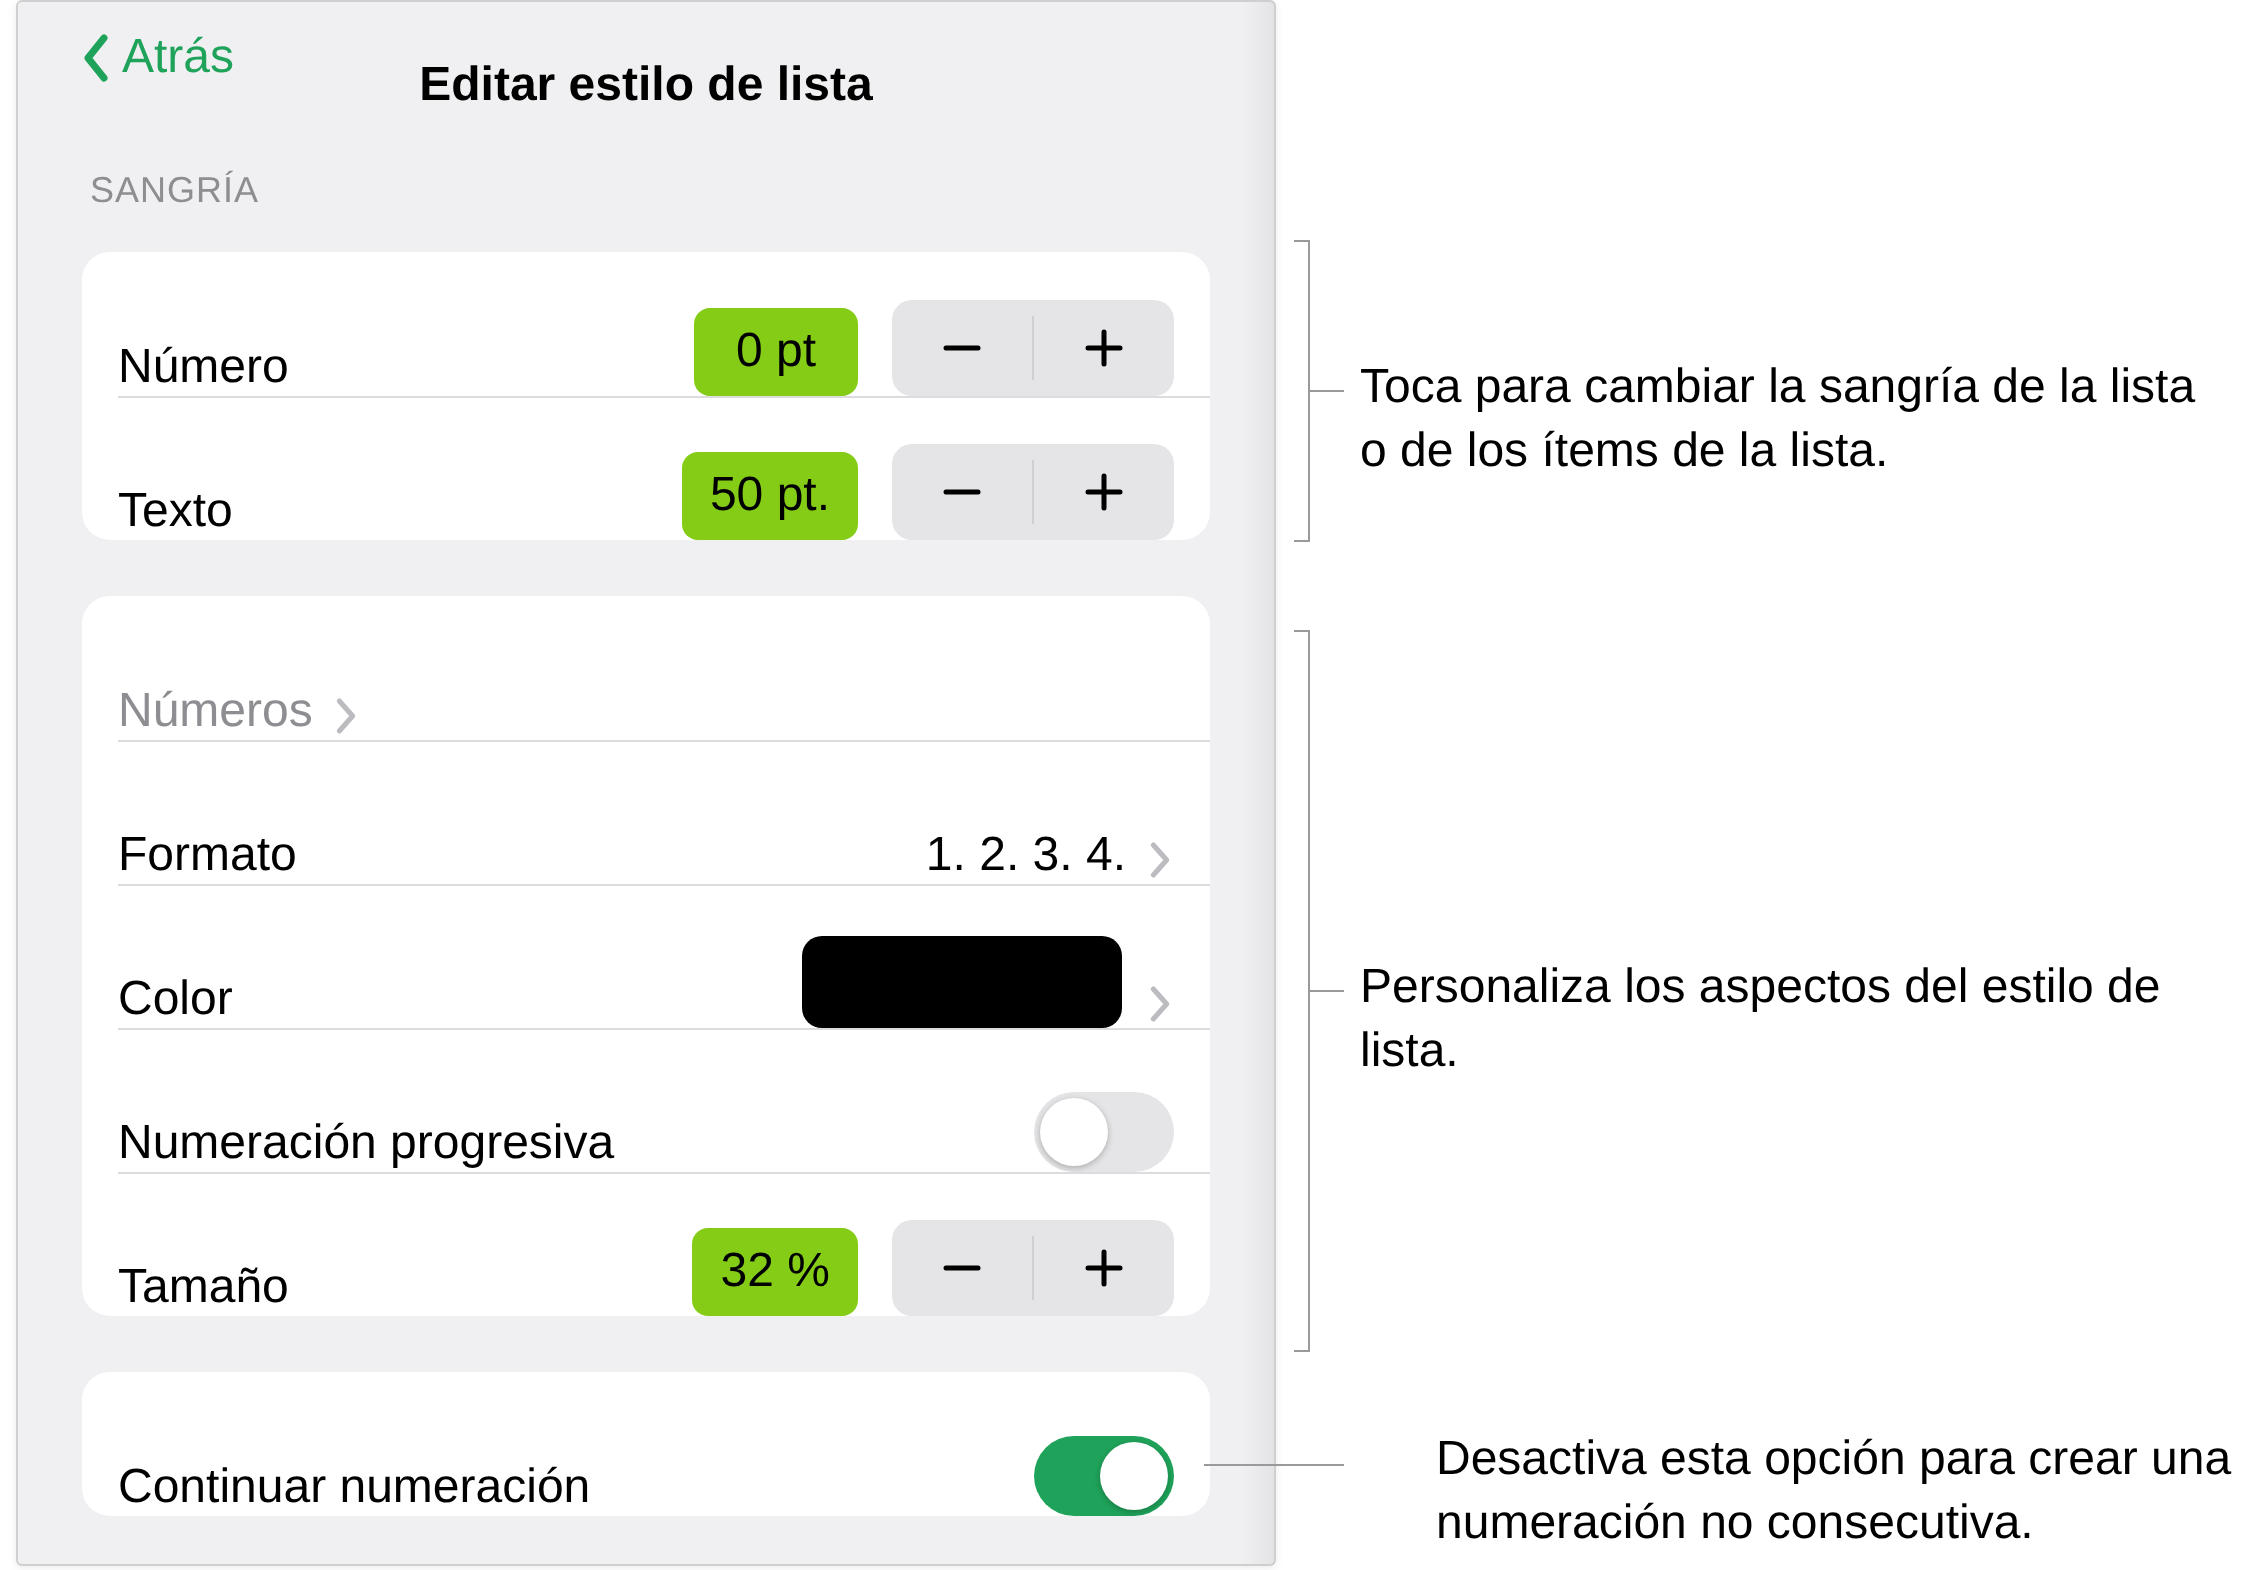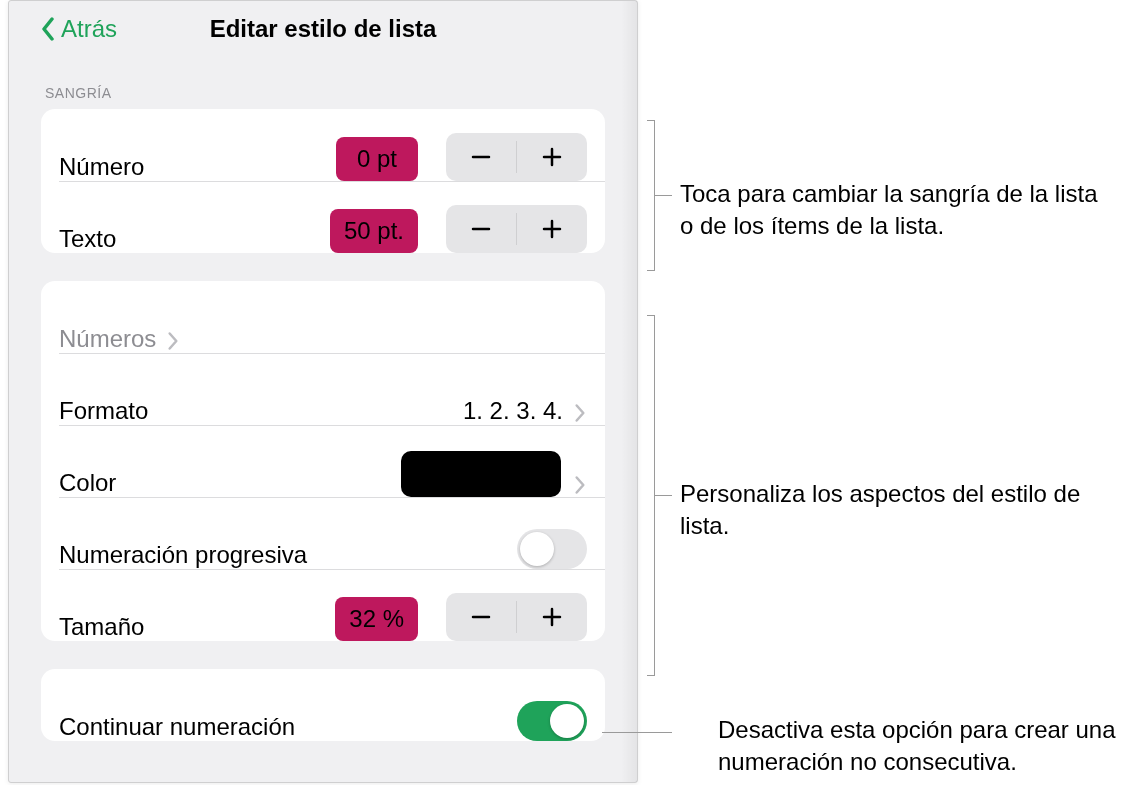--- a/index.html
+++ b/index.html
@@ -30,21 +30,21 @@
   .panel-scroll-edge {
     position: absolute;
     top: 0; right: 0; width: 16px; height: 100%;
     background: linear-gradient(to right, rgba(0,0,0,0) 0, rgba(0,0,0,0.05) 100%);
     pointer-events:none;
   }
   .header {
     height: 56px;
     position: relative;
     display: flex;
-    align-items: center;
+    align-items: flex-end;
     justify-content: center;
   }
   .back-btn {
     position: absolute;
     left: 12px;
     top: 0;
     height: 56px;
     display: flex;
     align-items: center;
     gap: 4px;
@@ -57,23 +57,23 @@
     width: 18px; height: 28px;
     display: inline-flex; align-items: center; justify-content: center;
   }
   .header-title {
     font-size: 24px;
     font-weight: 600;
     color: #000;
   }
   .section-header {
     color: #8d8d92;
-    font-size: 14px;
+    font-size: 18px;
     letter-spacing: 0.5px;
-    padding: 28px 18px 8px 18px;
+    padding: 28px 18px 20px 18px;
     text-transform: none;
   }
   .card {
     background: #fff;
     border-radius: 14px;
     margin: 0 14px;
     overflow: hidden;
   }
   .card + .card { margin-top: 28px; }
   .row {
@@ -99,28 +99,28 @@
     font-size: 24px;
     color: #8d8d92;
     margin-right: 10px;
   }
   .chevron {
     width: 14px; height: 24px;
     display: inline-flex; align-items: center; justify-content: center;
     color: #bcbcc0;
   }
   .value-box {
-    background: #be185d;
+    background: #84cc16;
     border-radius: 8px;
     padding: 8px 14px;
     font-size: 24px;
     color: #000;
     min-width: 82px;
     text-align: center;
-    margin-right: 28px;
+    margin-right: 17px;
   }
   .stepper {
     display: flex;
     background: #e5e5e7;
     border-radius: 10px;
     overflow: hidden;
     height: 48px;
   }
   .stepper button {
     width: 70px;

